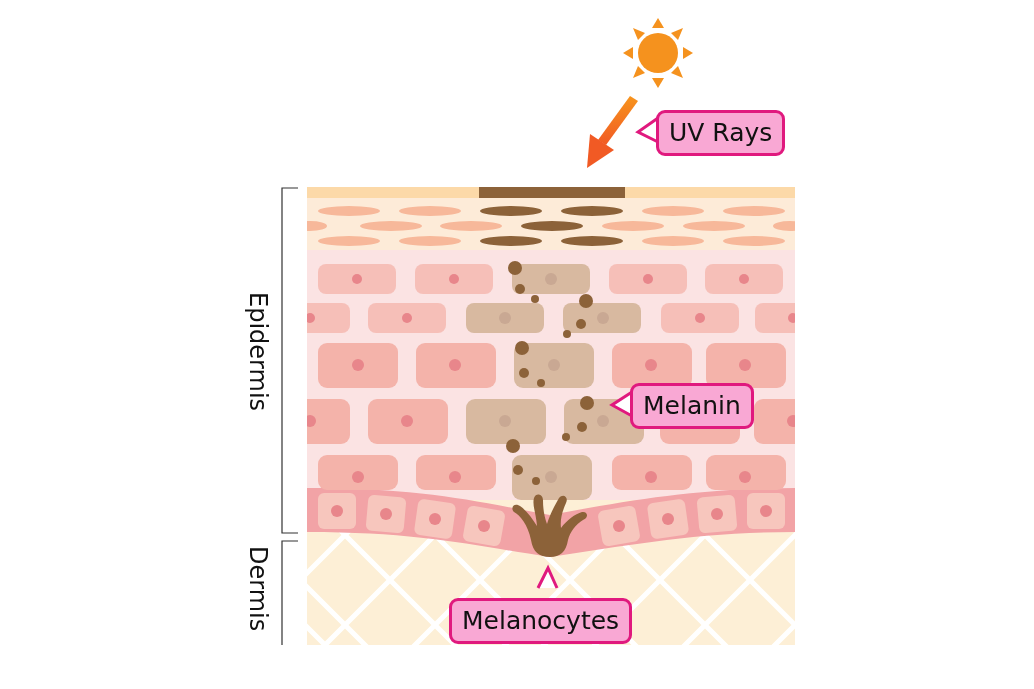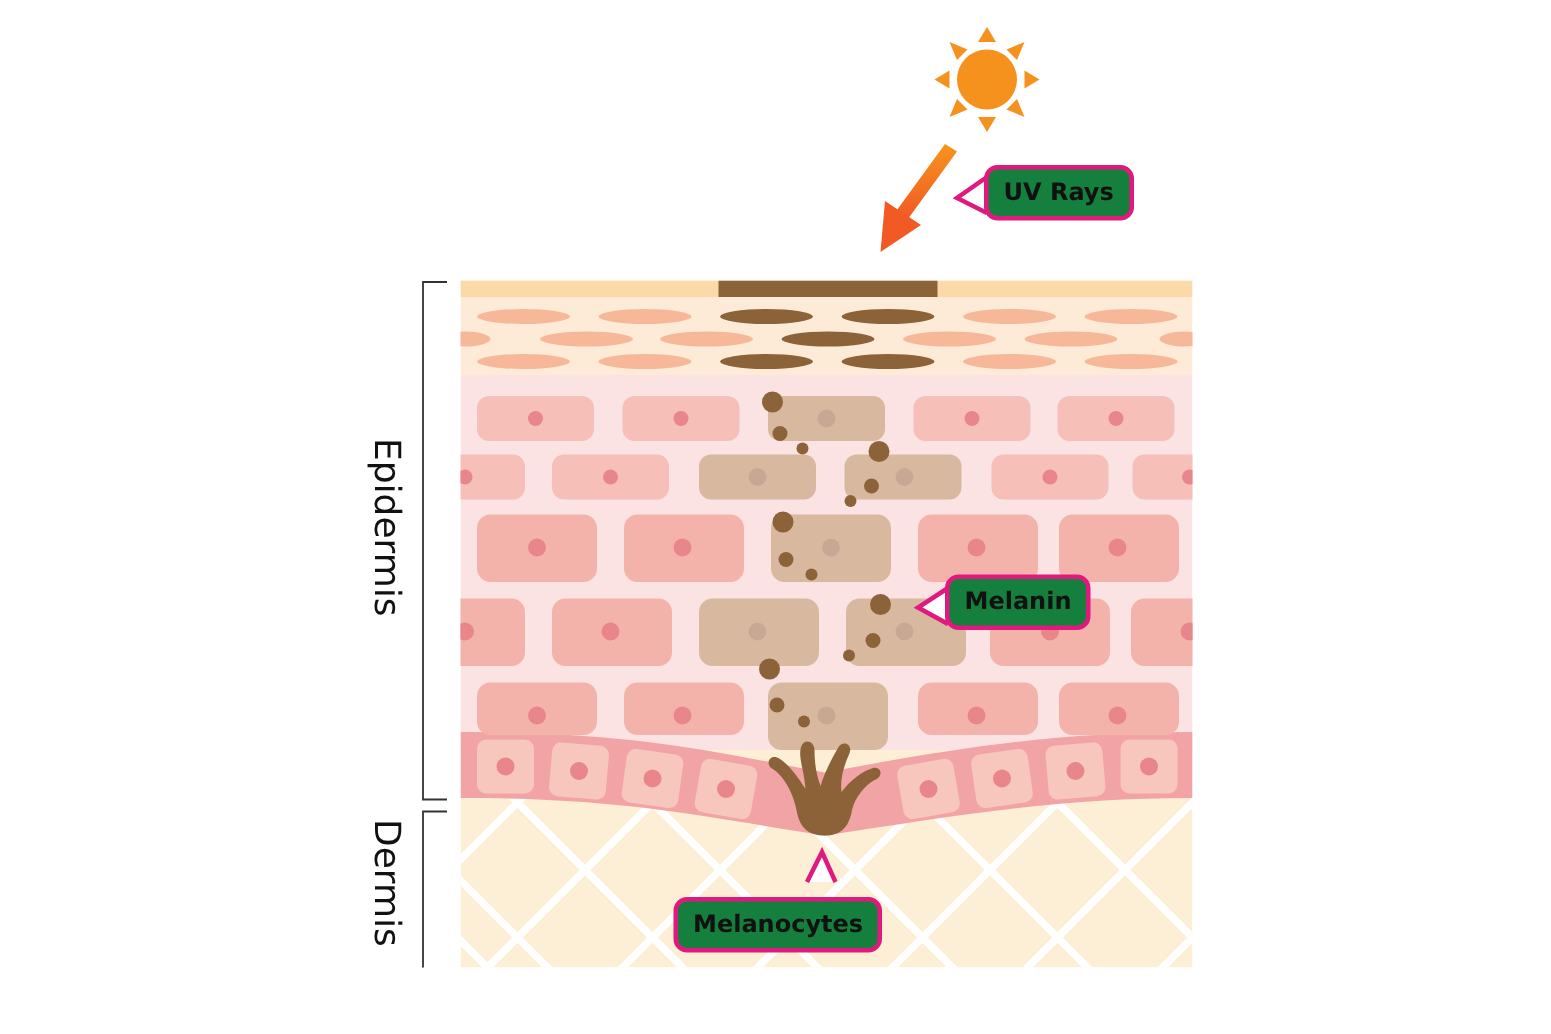--- a/index.html
+++ b/index.html
@@ -1,18 +1,18 @@
 <!DOCTYPE html>
 <html><head>
 <meta charset="utf-8">
 <style>
   html,body{margin:0;padding:0;background:#ffffff;}
   body{width:1034px;height:689px;position:relative;overflow:hidden;font-family:"DejaVu Sans",sans-serif;}
   #canvas{position:absolute;left:0;top:0;}
-  .callout{position:absolute;background:#15803d;border:3px solid #e0197e;border-radius:9px;color:#111;font-family:"DejaVu Sans",sans-serif;font-size:16px;line-height:1;padding:7px 10px 8px 10px;white-space:nowrap;box-sizing:border-box;font-weight:bold;}
+  .callout{position:absolute;background:#f9a8d4;border:3px solid #e0197e;border-radius:9px;color:#111;font-family:"DejaVu Sans",sans-serif;font-size:25px;line-height:1;padding:7px 10px 8px 10px;white-space:nowrap;box-sizing:border-box;}
   .vlabel{position:absolute;color:#111;font-family:"DejaVu Sans",sans-serif;font-size:24px;transform-origin:left top;transform:rotate(90deg);white-space:nowrap;}
 </style>
 </head>
 <body>
 
 <svg id="canvas" width="1034" height="689" viewBox="0 0 1034 689" xmlns="http://www.w3.org/2000/svg">
   <defs>
     <clipPath id="skinclip">
         <rect x="307" y="187" width="488" height="458"></rect>
       </clipPath>

